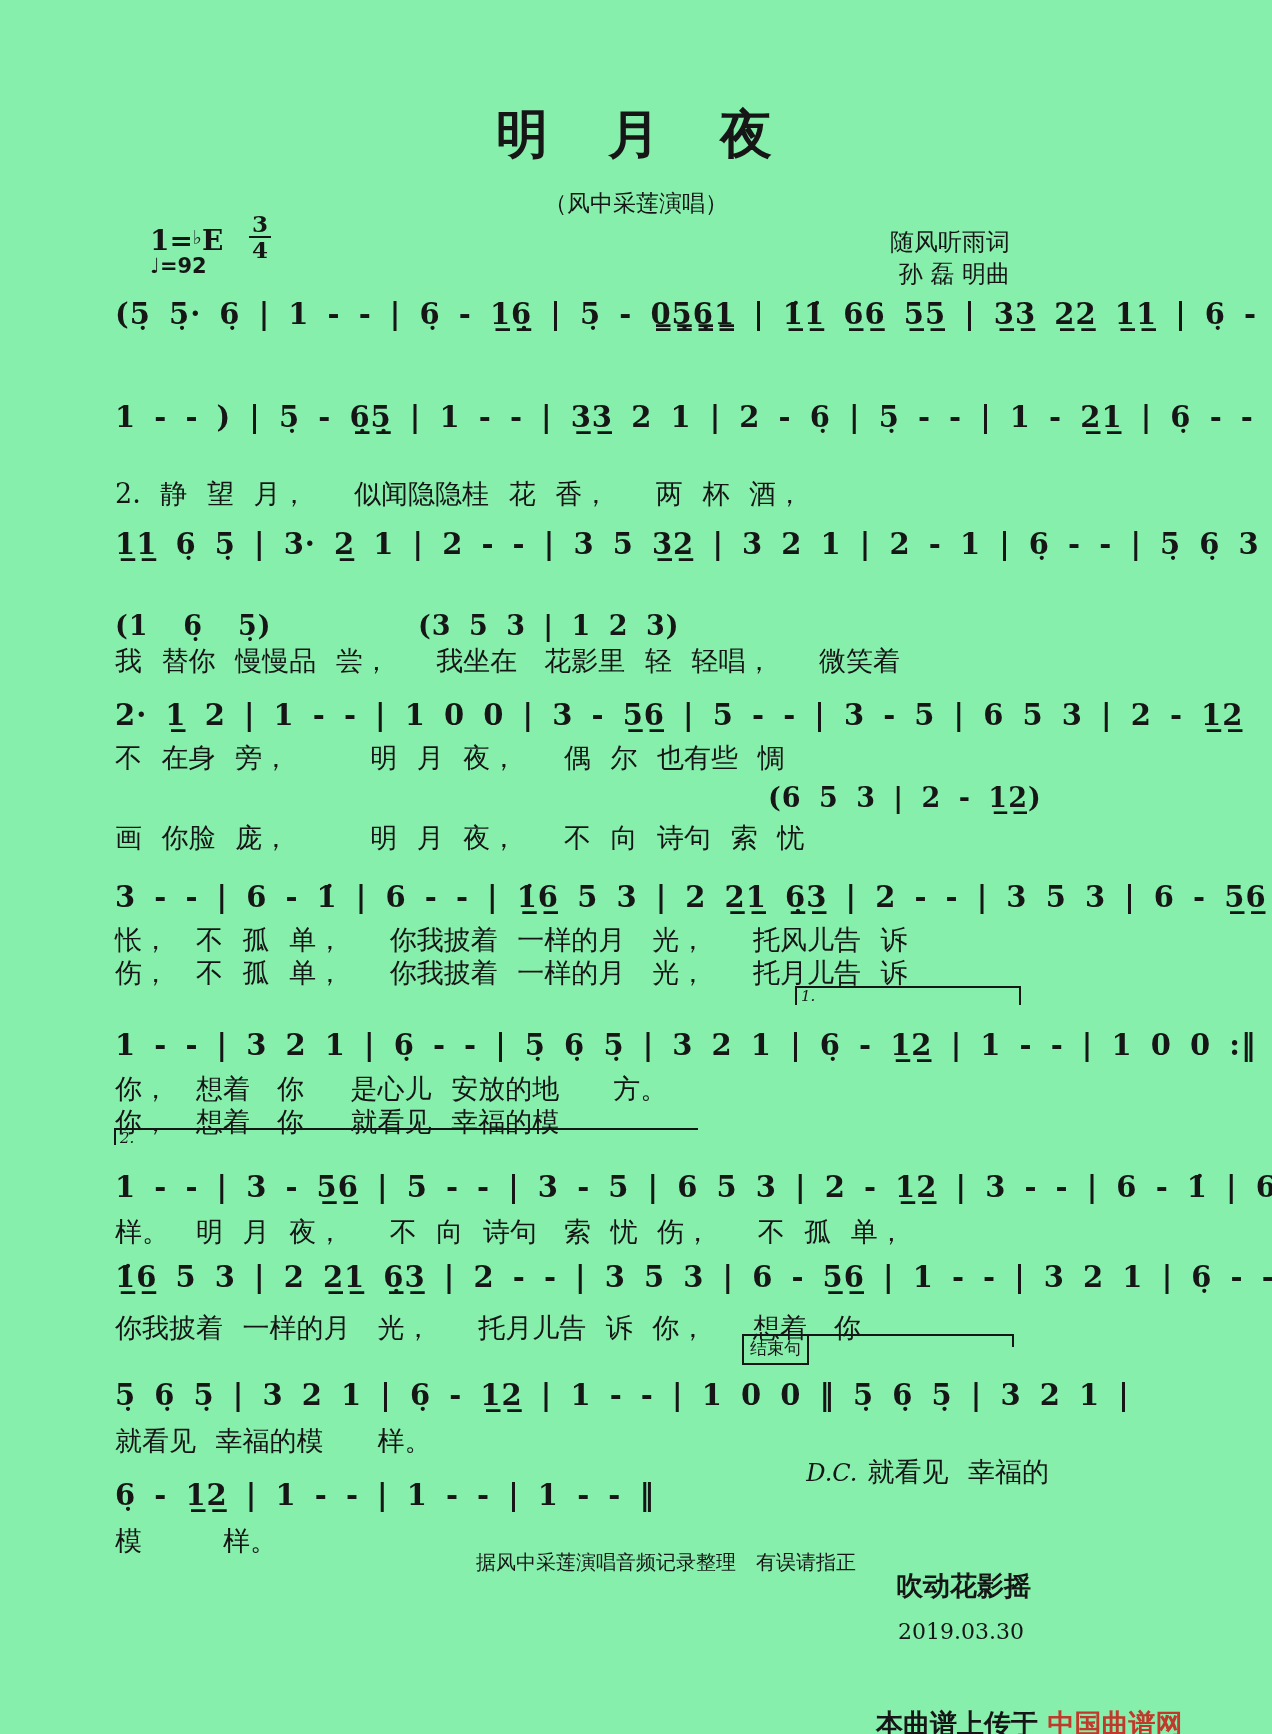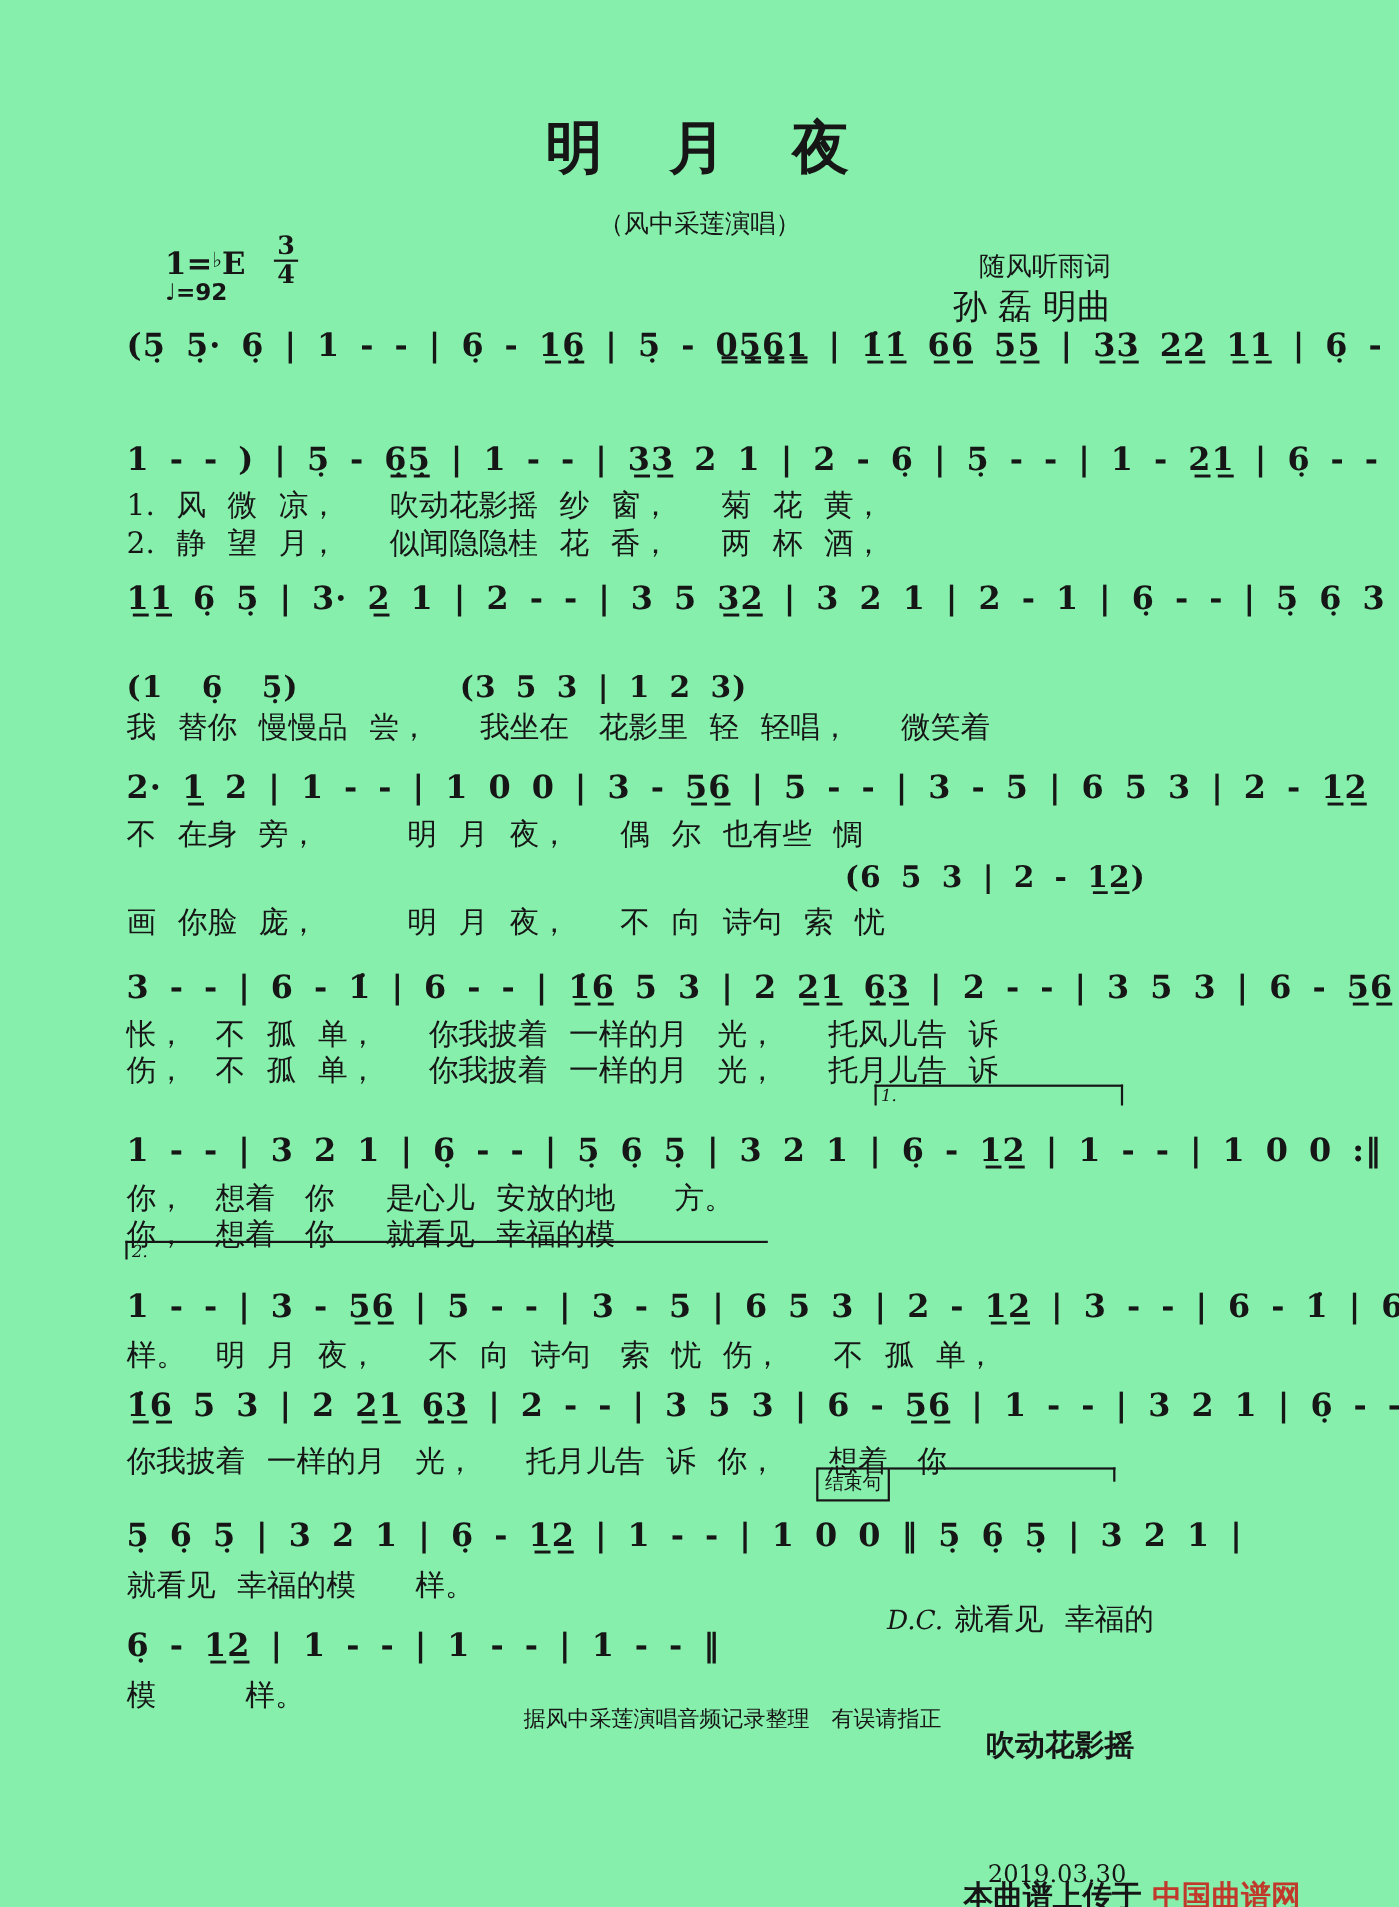--- a/index.html
+++ b/index.html
@@ -18,21 +18,21 @@
   .subtitle { top:188px; font-size:23px; }
 
   .keysig { top:212px; left:150px; font-size:28px; font-weight:bold; white-space:nowrap; }
   .flat { font-size:19px; vertical-align:6px; }
   .timesig { display:inline-block; margin-left:16px; vertical-align:-8px; text-align:center; line-height:1.05; font-size:23px; }
   .timesig .tsbot { border-top:2px solid #161616; }
   .timesig span { display:block; padding:0 3px; }
   .tempo { top:254px; left:150px; font-size:21px; font-family:"DejaVu Sans",sans-serif; font-weight:bold; }
 
   .lyricist { top:226px; right:262px; font-size:24px; }
-  .composer { top:258px; right:262px; font-size:31px; }
+  .composer { top:258px; right:262px; font-size:24px; }
 
   .nrow {
     left:115px; width:920px; white-space:pre;
     font-size:29px; font-weight:bold; letter-spacing:1px; word-spacing:7px;
     font-family:"DejaVu Serif","DejaVu Sans",serif;
   }
   .nsub { font-size:27px; width:auto; }
   .lrow {
     left:115px; width:920px; white-space:pre;
     font-size:27px; word-spacing:11px;
@@ -48,21 +48,21 @@
   .volta2 { top:1128px; left:114px; width:578px; height:15px; }
 
   .ending { top:1334px; left:742px; width:272px; display:flex; align-items:flex-start; }
   .endbox { border:2px solid #161616; font-size:17px; padding:1px 6px 3px; white-space:nowrap; }
   .endline { flex:1; height:11px; border-top:2px solid #161616; border-right:2px solid #161616; }
 
   .dc { font-style:italic; font-weight:normal; font-size:24px; margin-right:10px; }
 
   .footer-note { top:1549px; font-size:20px;padding-left:30px; }
   .transcriber { top:1568px; left:896px; font-size:27px; font-weight:bold; font-family:"DejaVu Sans",sans-serif; }
-  .date { top:1692px; left:898px; font-size:22px; }
+  .date { top:1619px; left:898px; font-size:22px; }
 
   .watermark { top:1706px; left:876px; font-size:27px; white-space:nowrap; font-weight:bold; }
   .wm-red { color:#c0392b; }
 </style>
 </head>
 <body>
 
 <div class="page">
 
   <div class="abs center title">明　月　夜</div>
@@ -74,21 +74,20 @@
       <span>3</span>
       <span class="tsbot">4</span>
     </span>
   </div>
   <div class="abs tempo">♩=92</div>
   <div class="abs lyricist">随风听雨词</div>
   <div class="abs composer">孙 磊 明曲</div>
 
   <div class="abs nrow" style="top:297px">(5̣ 5̣· 6̣ | 1 - - | 6̣ - 1̲6̲̣ | 5̣ - 0̳5̳̣6̳̣1̳ | 1̲̇1̲̇ 6̲6̲ 5̲5̲ | 3̲3̲ 2̲2̲ 1̲1̲ | 6̣ - 5̲6̲̣ | 1 - -</div>
   <div class="abs nrow" style="top:400px">1 - - ) | 5̣ - 6̲̣5̲̣ | 1 - - | 3̲3̲ 2 1 | 2 - 6̣ | 5̣ - - | 1 - 2̲1̲ | 6̣ - -</div>
-  <div class="abs lrow" style="top:441px">1. 风 微 凉，　 吹动花影摇 纱 窗，　 菊 花 黄，</div>
   <div class="abs lrow" style="top:476px">2. 静 望 月，　 似闻隐隐桂 花 香，　 两 杯 酒，</div>
 
   <div class="abs nrow" style="top:527px">1̲1̲ 6̣ 5̣ | 3· 2̲ 1 | 2 - - | 3 5 3̲2̲ | 3 2 1 | 2 - 1 | 6̣ - - | 5̣ 6̣ 3</div>
   <div class="abs nrow nsub" style="top:610px">(1  6̣  5̣)</div>
   <div class="abs nrow nsub" style="top:610px; left:418px">(3 5 3 | 1 2 3)</div>
   <div class="abs lrow" style="top:643px">我 替你 慢慢品 尝，　 我坐在　花影里 轻 轻唱，　 微笑着</div>
 
   <div class="abs nrow" style="top:698px">2· 1̲ 2 | 1 - - | 1 0 0 | 3 - 5̲6̲ | 5 - - | 3 - 5 | 6 5 3 | 2 - 1̲2̲</div>
   <div class="abs lrow" style="top:740px">不 在身 旁，　　　明 月 夜，　 偶 尔 也有些 惆</div>
   <div class="abs nrow nsub" style="top:782px; left:768px">(6 5 3 | 2 - 1̲2̲)</div>

